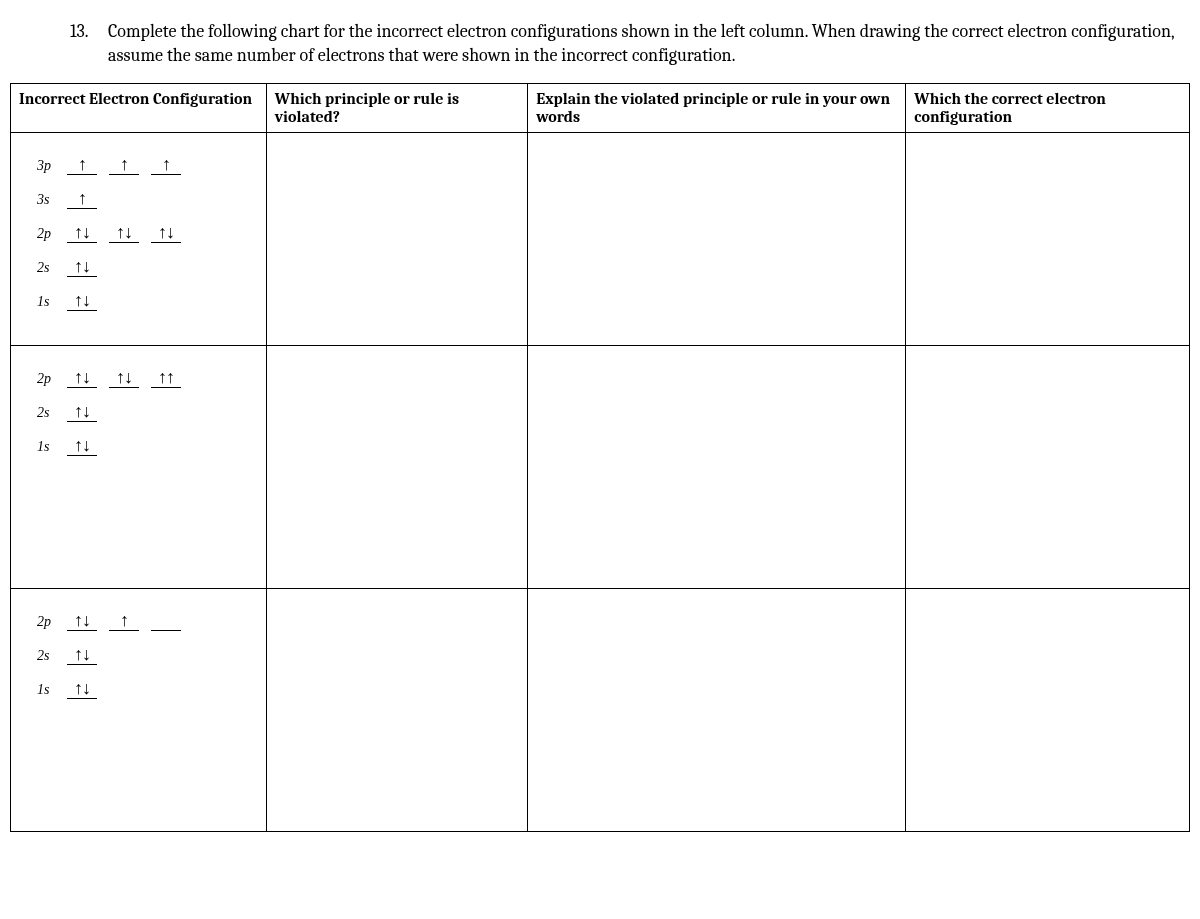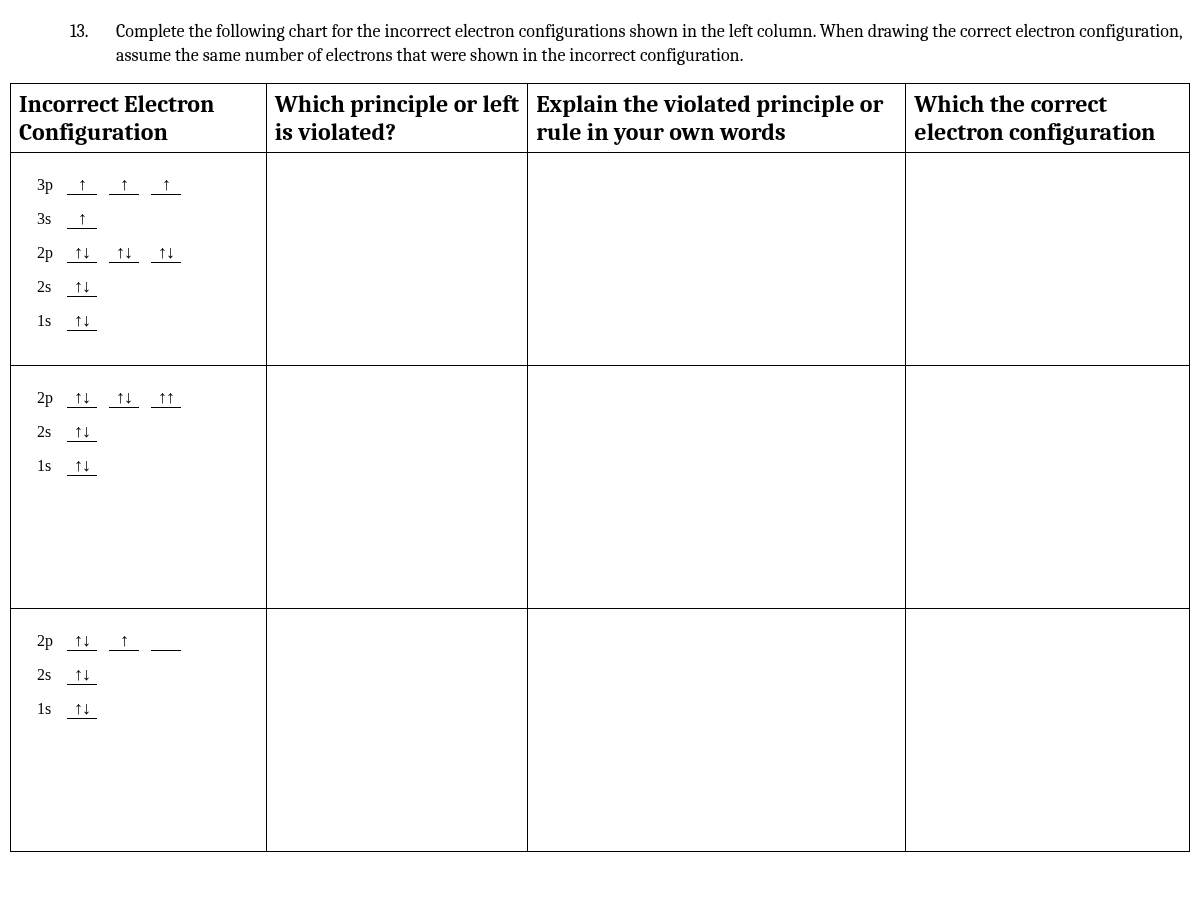--- a/index.html
+++ b/index.html
@@ -9,61 +9,61 @@
     font-size: 18px;
     color: #000;
     background: #fff;
     width: 1200px;
     box-sizing: border-box;
   }
   .question {
     display: flex;
     margin: 0 0 14px 60px;
     line-height: 1.35;
-    gap: 8px;
   }
   .qnum {
     min-width: 34px;
     padding-right: 4px;
   }
   table.chart {
     border-collapse: collapse;
     width: 1180px;
     table-layout: fixed;
   }
   table.chart th, table.chart td {
     border: 1px solid #000;
     vertical-align: top;
     padding: 6px 8px;
     text-align: left;
     font-weight: normal;
   }
   table.chart th {
     font-weight: bold;
-    font-size: 24px;
+    font-size: 16px;
   }
   col.c1 { width: 230px; }
   col.c2 { width: 235px; }
   col.c3 { width: 340px; }
   col.c4 { width: 255px; }
 
   .orb-diagram {
     padding: 6px 2px 10px 18px;
     font-family: "Times New Roman", serif;
   }
   .orb-row {
     display: flex;
     align-items: flex-end;
     margin: 2px 0 6px 0;
     height: 28px;
   }
   .orb-label {
     width: 30px;
-    font-size: 16px;
+    font-size: 14px;
     padding-bottom: 1px;
+    font-style: italic;
   }
   .orb-box {
     display: inline-block;
     width: 30px;
     border-bottom: 1.5px solid #000;
     margin-right: 12px;
     text-align: center;
     font-size: 18px;
     line-height: 20px;
     height: 20px;
@@ -90,21 +90,21 @@
 <table class="chart">
   <colgroup>
     <col class="c1">
       <col class="c2">
       <col class="c3">
       <col class="c4">
   </colgroup>
   <thead>
     <tr>
       <th>Incorrect Electron Configuration</th>
-      <th>Which principle or left is violated?</th>
+      <th>Which principle or rule is violated?</th>
       <th>Explain the violated principle or rule in your own words</th>
       <th>Which the correct electron configuration</th>
     </tr>
   </thead>
   <tbody>
 
   <tr>
         <td class="bodycell">
           <div class="orb-diagram">
             <div class="orb-row">

